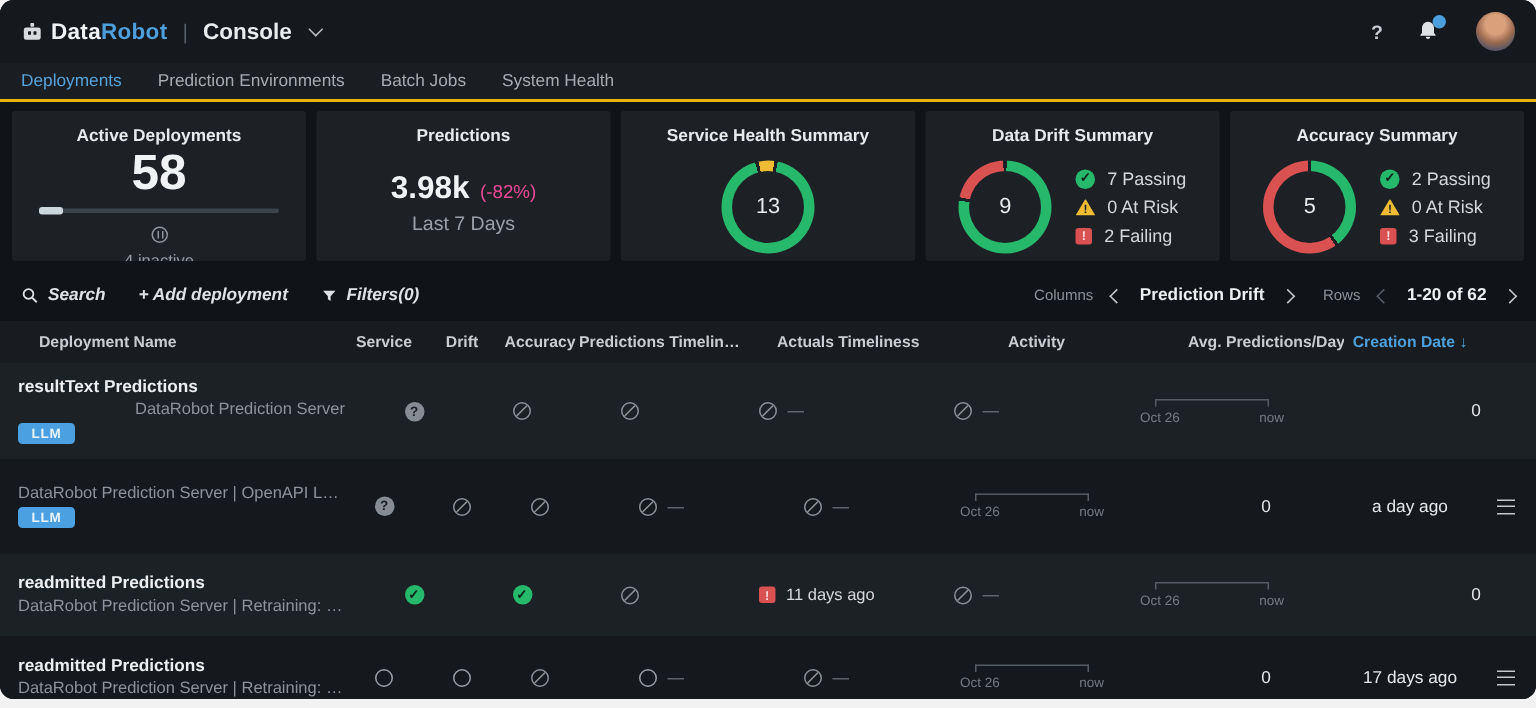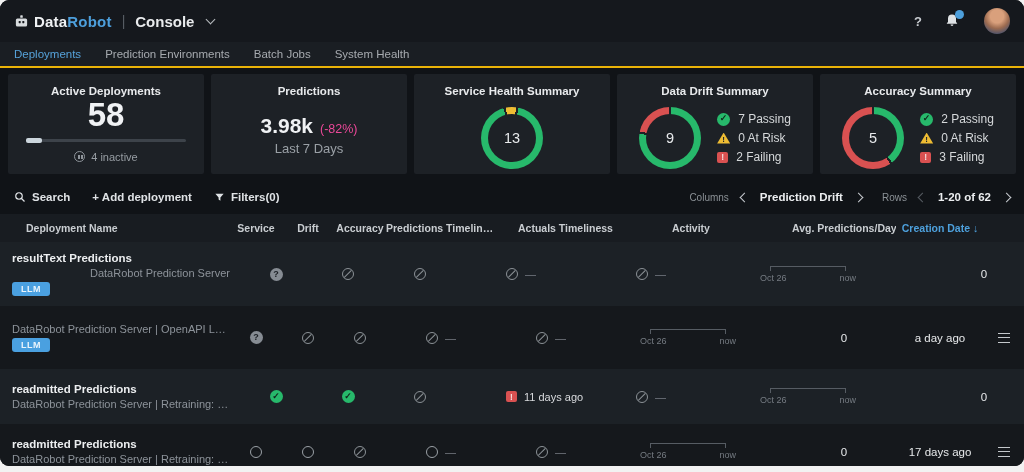--- a/index.html
+++ b/index.html
@@ -27,21 +27,21 @@
   .nav-tab { font-size: 11.5px; color: #a7abb0; cursor: pointer; white-space: nowrap; }
   .nav-tab.active { color: #56a2da; }
 
   
   .cards { display: flex; gap: 7px; padding: 6px 8px; height: 112px; }
   .card { flex: 1 1 0; background: #1d2126; border-radius: 2px; padding-top: 11px; text-align: center; overflow: hidden; }
   .card-title { font-size: 11.5px; font-weight: bold; color: #e8eaec; white-space: nowrap; }
   .big-num { font-size: 33px; font-weight: bold; color: #f0f2f4; line-height: 1.12; }
   .prog { width: 82%; height: 3px; background: #3d434a; border-radius: 2px; margin: 5px auto 0; position: relative; }
   .prog-fill { position: absolute; left: 0; top: -1px; height: 5px; width: 10%; background: #ccd6dd; border-radius: 2px; }
-  .inactive-row { margin-top: 9px; display: flex; align-items: center; justify-content: center; gap: 6px; color: #979da3; font-size: 11px; }
+  .inactive-row { margin-top: 9px; display: flex; align-items: center; justify-content: center; gap: 6px; color: #979da3; font-size: 11px; flex-direction: column; }
   .pause-ic { position: relative; width: 11px; height: 11px; border: 1px solid #8f959b; border-radius: 50%; }
   .pause-ic::before, .pause-ic::after { content: ""; position: absolute; top: 2.5px; width: 1.5px; height: 4.5px; background: #8f959b; }
   .pause-ic::before { left: 3px; } .pause-ic::after { left: 6px; }
   .pred-val-row { margin-top: 17px; display: flex; align-items: baseline; justify-content: center; gap: 7px; }
   .pred-val { font-size: 21px; font-weight: bold; color: #f0f2f4; }
   .pred-delta { font-size: 12.5px; color: #ec4899; }
   .pred-period { font-size: 13px; color: #9aa0a6; margin-top: 3px; }
 
   .sum-body { display: flex; align-items: center; justify-content: center; gap: 16px; margin-top: 10px; }
   .donut { width: 62px; height: 62px; border-radius: 50%; position: relative; flex: 0 0 auto; }
@@ -58,21 +58,21 @@
   .st-fail { width: 11px; height: 11px; border-radius: 2px; background: #d95151; }
   .st-fail::after { content: "!"; position: absolute; left: 0; right: 0; top: 0.5px; text-align: center; font-size: 8.5px; font-weight: bold; color: #f4dddd; }
   .st-unknown { width: 13px; height: 13px; border-radius: 50%; background: #868c93; }
   .st-unknown::after { content: "?"; position: absolute; left: 0; right: 0; top: 1px; text-align: center; font-size: 9px; font-weight: bold; color: #1b1f24; }
   .st-nodata { width: 12px; height: 12px; border: 1.4px solid #8b9196; border-radius: 50%; overflow: hidden; }
   .st-nodata::after { content: ""; position: absolute; left: 50%; top: -2px; bottom: -2px; width: 1.4px; background: #8b9196; transform: translateX(-50%) rotate(45deg); }
   .st-empty { width: 12px; height: 12px; border: 1.4px solid #9aa0a6; border-radius: 50%; }
 
   
   .toolbar { height: 34px; display: flex; align-items: center; padding: 0 14px; }
-  .tool-item { display: flex; align-items: center; gap: 6px; font-size: 11.5px; font-weight: bold; color: #dfe2e5; cursor: pointer; margin-right: 22px; white-space: nowrap; }
+  .tool-item { display: flex; align-items: center; gap: 6px; font-size: 11.5px; font-weight: bold; color: #dfe2e5; cursor: pointer; margin-right: 22px; white-space: nowrap; font-style: italic; }
   .tb2-right { margin-left: auto; display: flex; align-items: center; gap: 12px; }
   .pager-label { font-size: 10px; color: #8b9196; }
   .pager-value { font-size: 11.5px; font-weight: bold; color: #eceef0; }
   .chev { width: 7px; height: 7px; border-left: 1.6px solid #c7cbd0; border-bottom: 1.6px solid #c7cbd0; cursor: pointer; flex: 0 0 auto; }
   .chev.left { transform: rotate(45deg); }
   .chev.right { transform: rotate(-135deg); }
   .chev.dim { border-color: #565c63; }
 
   
   .tg { display: grid; grid-template-columns: 230px 52px 52px 52px 106px 140px 160px 104px 88px 40px; align-items: center; }

